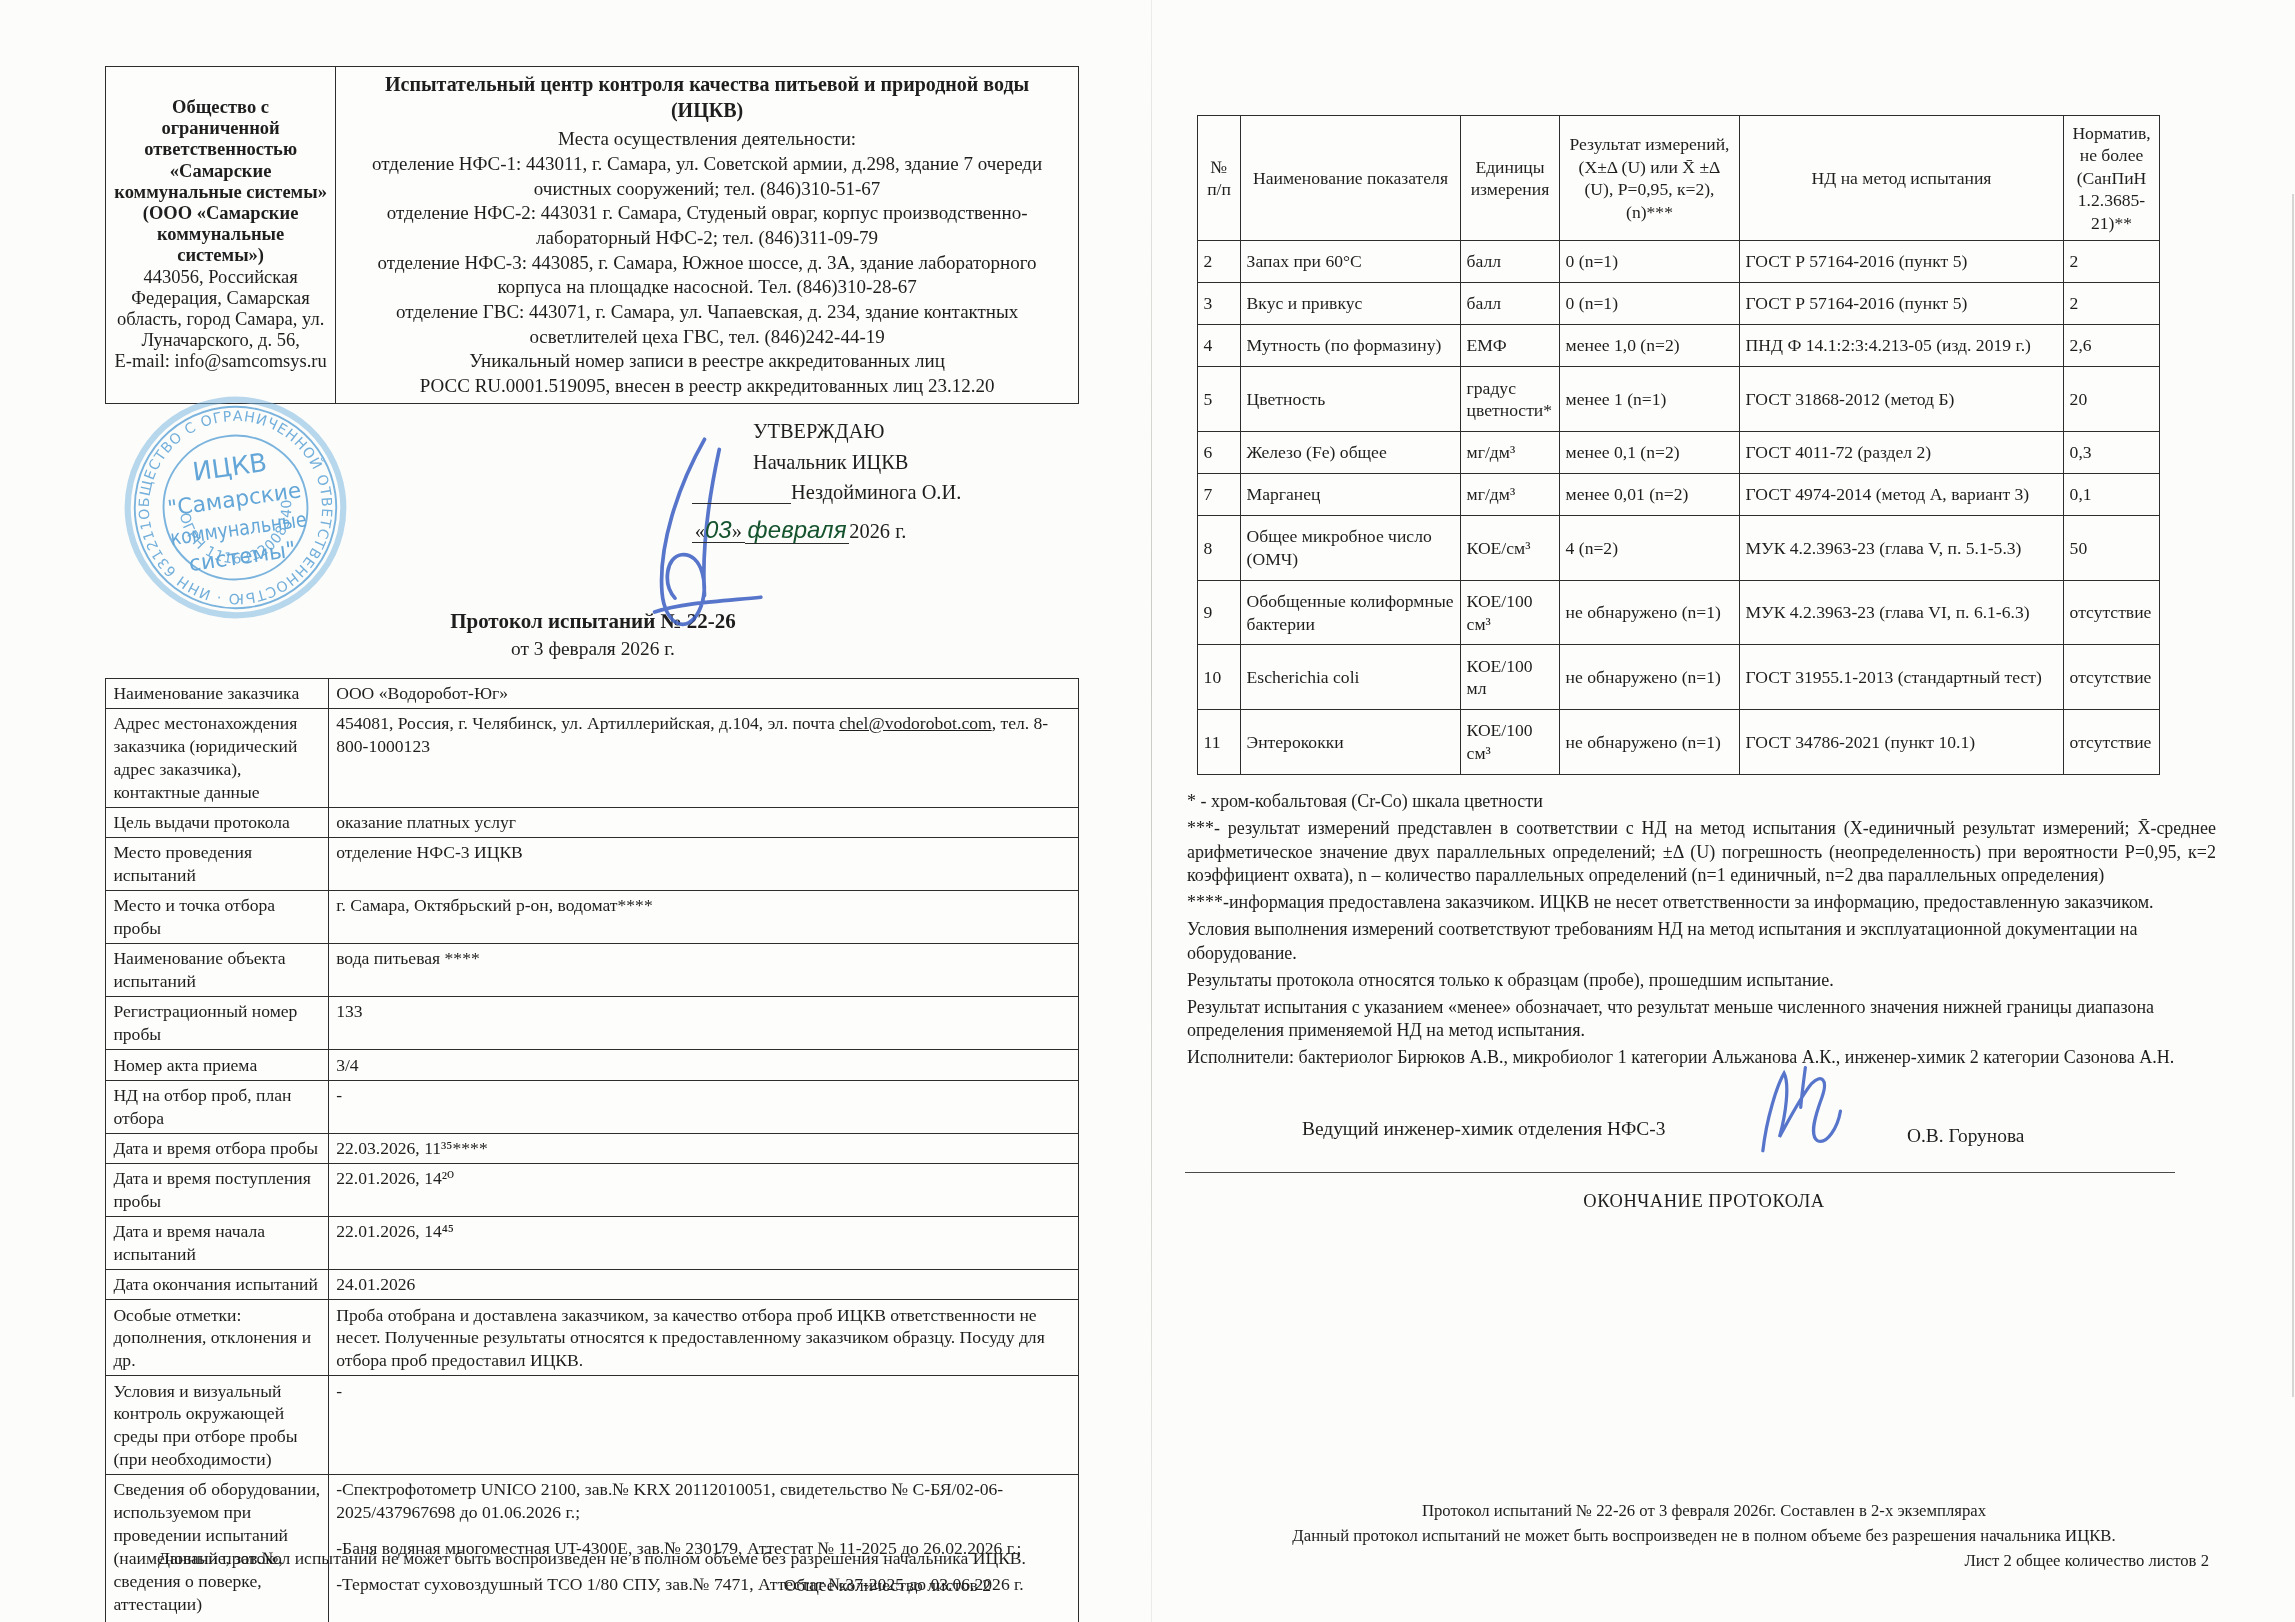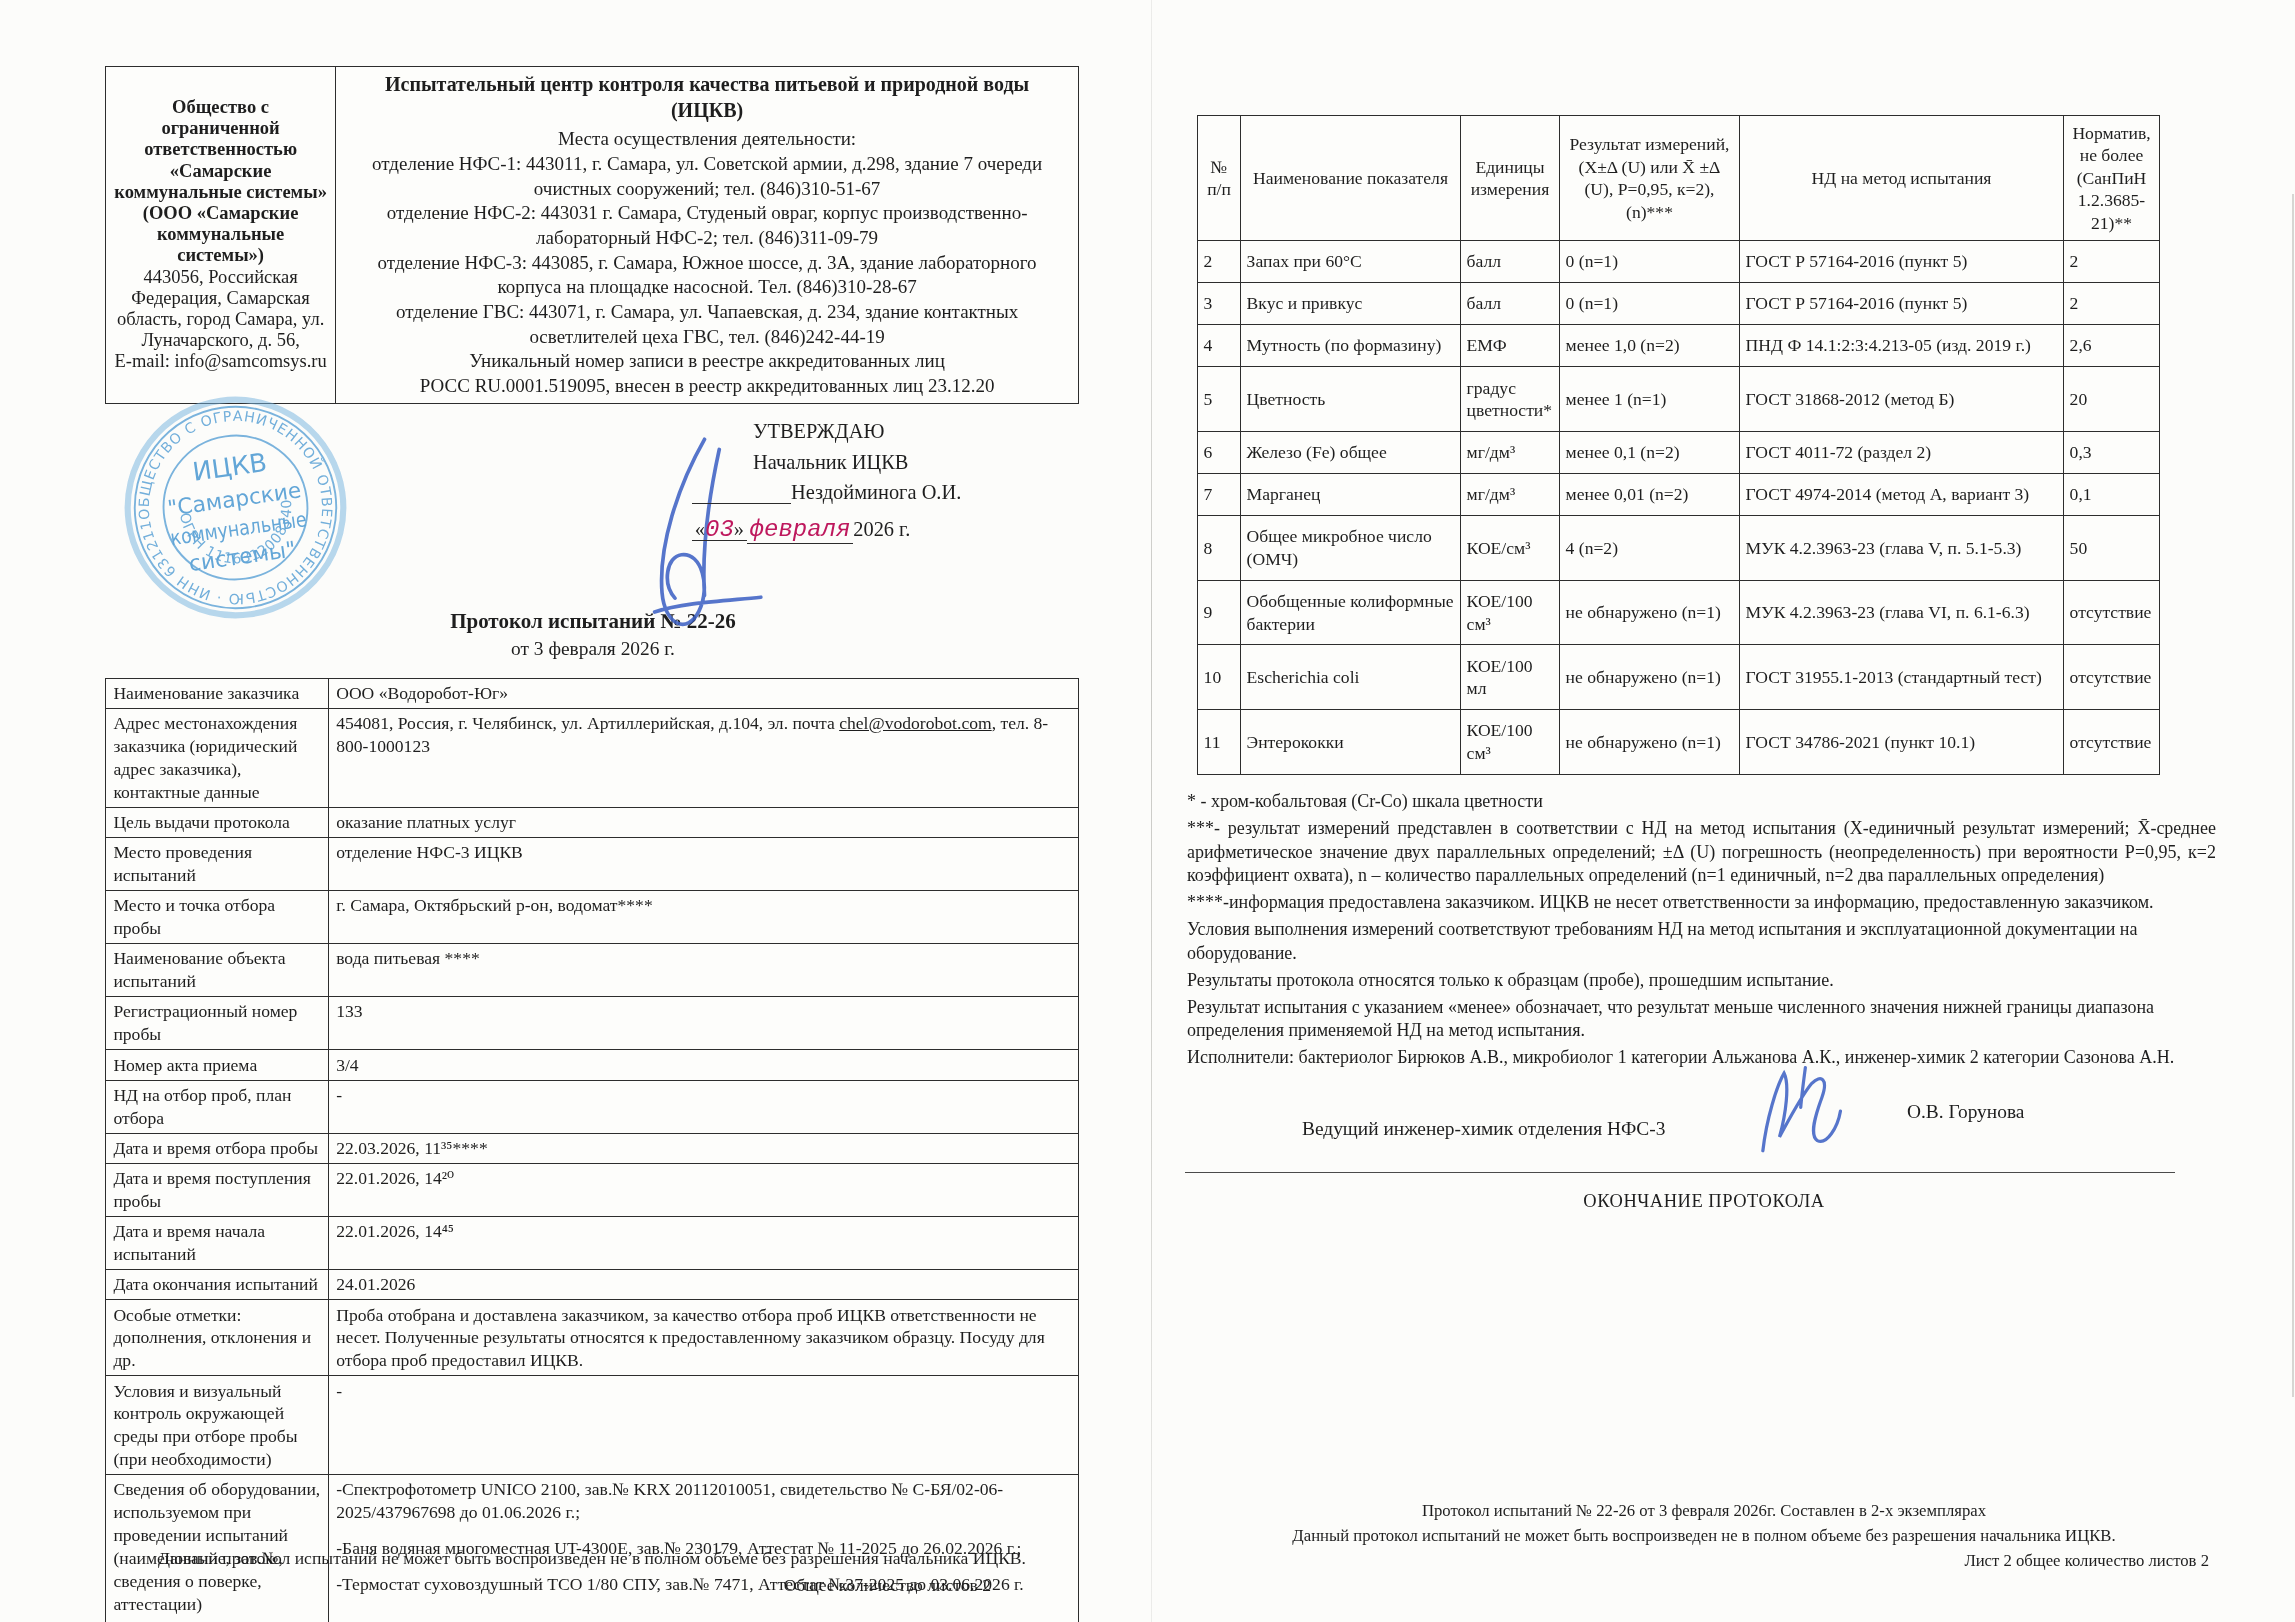--- a/index.html
+++ b/index.html
@@ -27,21 +27,21 @@
   .stamp text{font-family:"DejaVu Sans","Liberation Sans",sans-serif;fill:#58a0d5;}
 
   
   .approve{position:absolute;left:587px;top:355px;width:389px;font-size:20.4px;line-height:1.0;}
   .ap-line{margin-bottom:10.2px;white-space:nowrap;}
   .ap1{margin-left:61px;}
   .ap2{margin-left:61px;}
   .ap3{margin-left:0;}
   .sig-underline{display:inline-block;width:99px;border-bottom:1.4px solid #2b2b2b;}
   .ap4{margin-top:14px;}
-  .hand{font-style:italic;color:#be185d;font-size:24px;font-family:Liberation Mono, monospace;}
+  .hand{font-style:italic;color:#14532d;font-size:24px;font-family:Liberation Sans, sans-serif;}
   .date-underline{border-bottom:1.4px solid #2b2b2b;padding:0 2.8px;}
   .approve-sign{position:absolute;left:517px;top:365px;pointer-events:none;}
 
   .doc-title{text-align:center;font-weight:bold;font-size:21px;margin-top:205px;}
   .doc-date{text-align:center;font-size:19.4px;margin-top:4.6px;}
 
   
   .info-table{border-collapse:collapse;width:974px;margin-top:17.6px;font-size:17.6px;line-height:1.3;table-layout:fixed;}
   .info-table td{border:1.4px solid #2d2d2d;padding:3.2px 7.4px;vertical-align:top;background:#fdfdfb;}
   .info-label{width:207px;}
@@ -62,21 +62,21 @@
   .fl2{text-align:right;padding-right:88px;margin-top:5.6px;}
 
   
   .notes{margin-top:15.7px;margin-left:1.9px;width:1029px;font-size:18px;line-height:1.3;}
   .notes p{margin:0 0 3.7px 0;}
   .note-just{text-align:justify;}
 
   
   .signoff{position:relative;margin-top:21px;height:79px;font-size:19.4px;}
   .signoff-role{position:absolute;left:117px;top:27px;}
-  .signoff-name{position:absolute;left:722px;top:10px;}
+  .signoff-name{position:absolute;left:722px;top:34px;}
   .signoff-sign{position:absolute;left:551px;top:-28px;}
   .endline{border-top:1.4px solid #4a4a4a;width:990px;margin-top:1.9px;}
   .end-title{text-align:center;font-size:18.5px;margin-top:18px;letter-spacing:0.5px;}
 
   
   .footer-right{position:absolute;top:1393px;width:1038px;font-size:16.7px;line-height:1.5;}
   .fr1,.fr2{text-align:center;}
   .fr3{text-align:right;padding-right:14px;}
 </style>
 </head>

